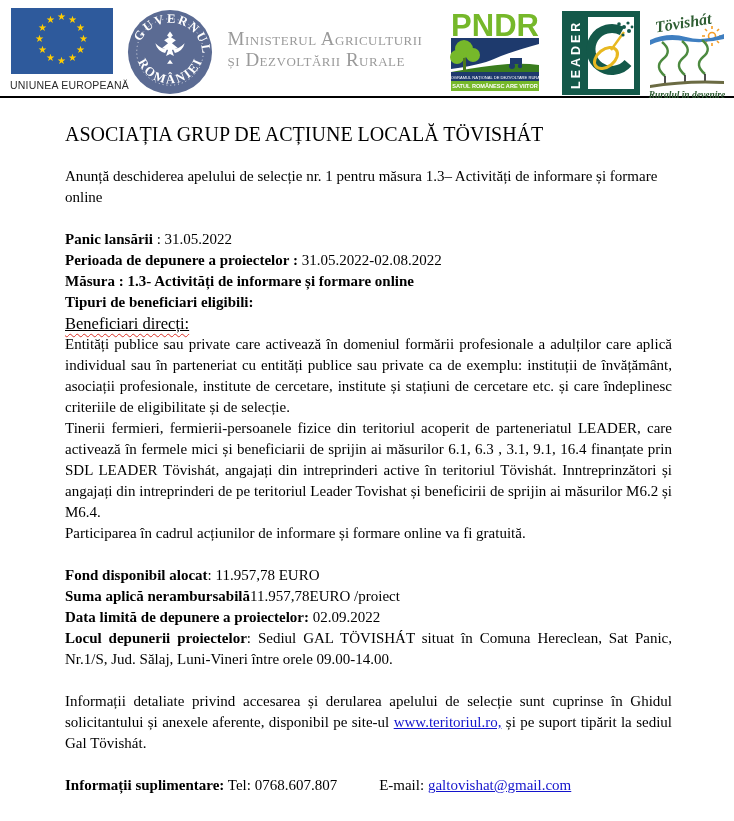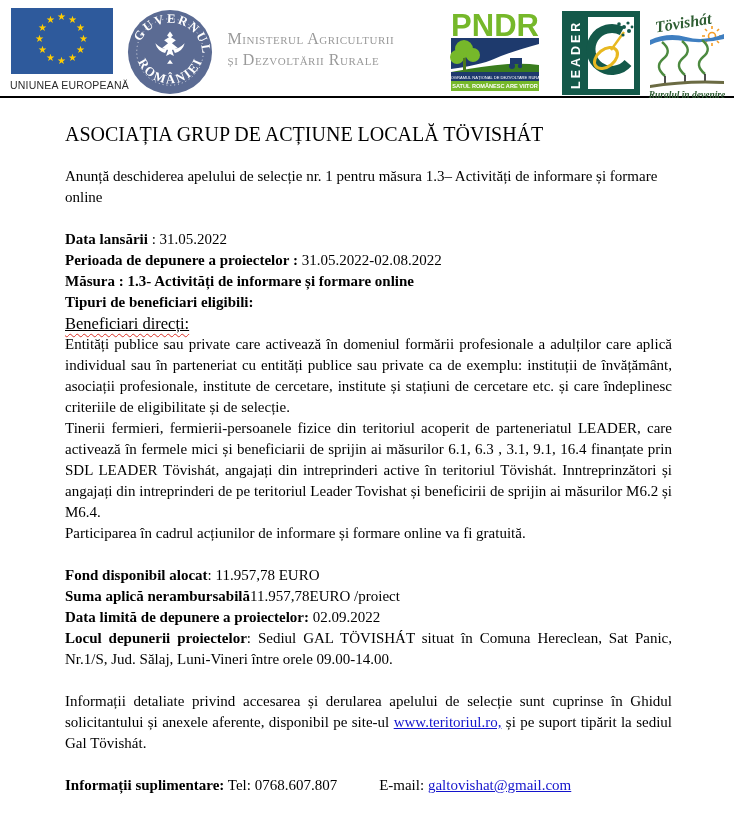--- a/index.html
+++ b/index.html
@@ -10,21 +10,21 @@
   .logos{display:flex;align-items:flex-start;padding:8px 6px 0 10px;height:96px;box-sizing:border-box;}
   .rule{border-top:2px solid #000;width:734px;}
 
   .eu{width:104px;text-align:center;}
   .eu-flag{position:relative;width:102px;height:66px;background:#2e5a9c;margin:0 auto;}
   .eu-flag .st{position:absolute;color:#ffcc00;font-size:10px;line-height:10px;width:11px;text-align:center;}
   .eu-label{font-family:"Liberation Sans",sans-serif;font-size:10.5px;color:#2b2b2b;margin-top:5px;letter-spacing:.2px;white-space:nowrap;}
 
   .gov{width:92px;margin-left:12px;}
   .ministry{margin-left:12px;width:212px;padding-top:20px;font-variant:small-caps;
-            font-size:16px;line-height:21px;color:#9a9a9a;letter-spacing:.5px;}
+            font-size:19px;line-height:21px;color:#9a9a9a;letter-spacing:.5px;}
   .pndr{margin-left:4px;width:116px;text-align:right;}
   .leader{margin-left:10px;width:80px;padding-top:3px;}
   .tov{margin-left:6px;width:82px;}
 
   
   .content{padding:0 62px 14px 65px;font-size:15px;line-height:21px;}
   .content p{margin:0;}
   .title{font-size:20px;margin-top:26px !important;}
   .mt{margin-top:21px !important;}
   .just{text-align:justify;}
@@ -161,21 +161,21 @@
   </header>
 
   <div class="rule"></div>
 
   <main class="content">
 
     <p class="title">ASOCIAȚIA GRUP DE ACȚIUNE LOCALĂ TÖVISHÁT</p>
 
     <p class="mt">Anunță deschiderea apelului de selecție nr. 1 pentru măsura 1.3– Activități de informare și formare online</p>
 
-    <p class="mt"><b>Data lansării</b><span> : 31.05.2022</span></p>
+    <p class="mt"><b>Panic lansării</b><span> : 31.05.2022</span></p>
     <p><b>Perioada de depunere a proiectelor :</b><span> 31.05.2022-02.08.2022</span></p>
     <p><b>Măsura : 1.3- Activități de informare și formare online</b></p>
     <p><b>Tipuri de beneficiari eligibili:</b></p>
 
     <p class="direct-head"><span class="wavy">Beneficiari direcți:</span></p>
     <p class="just">Entități publice sau private care activează în domeniul formării profesionale a adulților care aplică individual sau în parteneriat cu entități publice sau private ca de exemplu: instituții de învățământ, asociații profesionale, institute de cercetare, institute și stațiuni de cercetare etc. și care îndeplinesc criteriile de eligibilitate și de selecție.</p>
 
     <p class="just">Tinerii fermieri, fermierii-persoanele fizice din teritoriul acoperit de parteneriatul LEADER, care activează în fermele mici și beneficiarii de sprijin ai măsurilor 6.1, 6.3 , 3.1, 9.1, 16.4 finanțate prin SDL LEADER Tövishát, angajați din intreprinderi active în teritoriul  Tövishát. Inntreprinzători și angajați din intreprinderi de pe teritoriul Leader Tovishat și beneficirii de sprijin ai măsurilor  M6.2 și M6.4.</p>
     <p>Participarea în cadrul acțiunilor de informare și formare online  va fi gratuită.</p>
 

